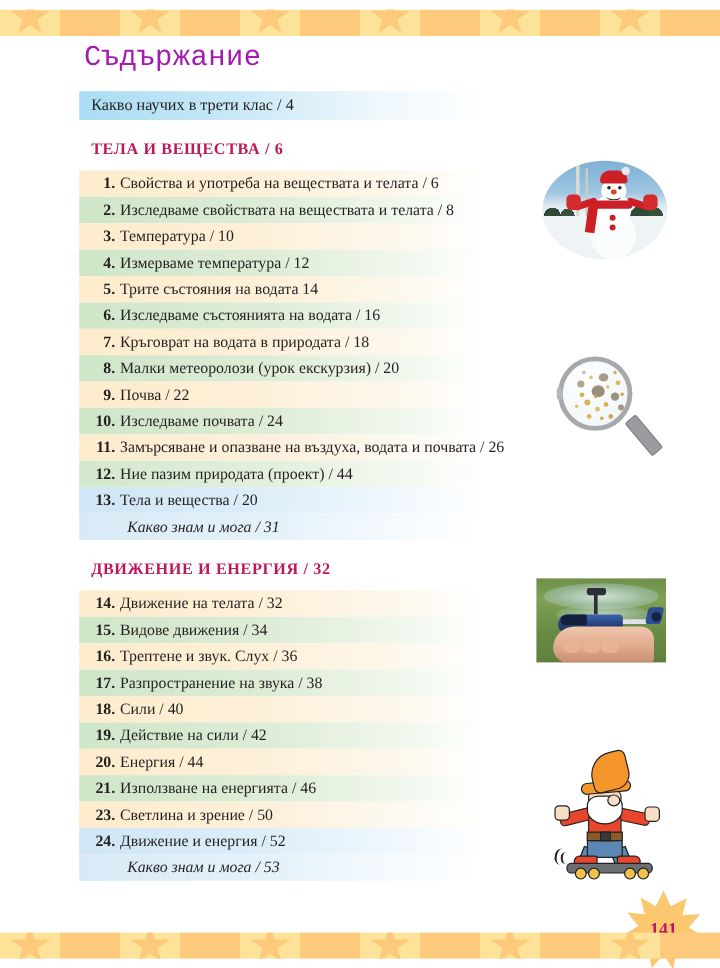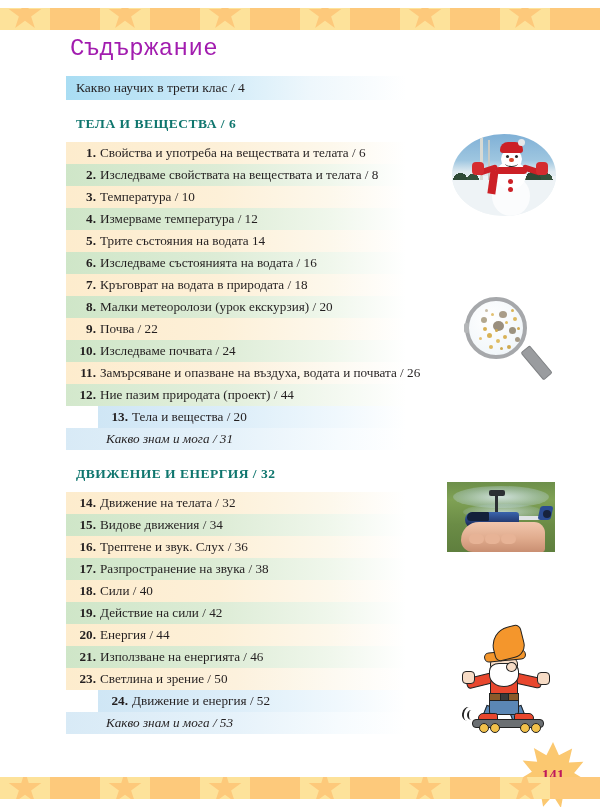--- a/index.html
+++ b/index.html
@@ -74,21 +74,21 @@
     font-size: 13.5px;
     color: #231f20;
     padding-left: 10px;
     background: linear-gradient(to right, #a9ddf3 0%, #c9e8f7 38%, #eef7fc 72%, #ffffff 100%);
     box-sizing: border-box;
   }
 
   .section-head {
     font-size: 13.5px;
     font-weight: bold;
-    color: #0f766e;
+    color: #be185d;
     letter-spacing: 0.5px;
     padding-left: 10px;
     margin-top: 16px;
     margin-bottom: 10px;
   }
 
   .rows { display: block; }
 
   .row {
     position: relative;
@@ -112,21 +112,21 @@
   .row.sub {
     padding-left: 40px;
     font-style: italic;
   }
 
   
   .t-cream { background: linear-gradient(to right, #fdeccd 0%, #fdf0d8 45%, #fdf8ec 78%, #ffffff 100%); }
   .t-green { background: linear-gradient(to right, #cfe6c8 0%, #ddecd6 45%, #f0f7ec 78%, #ffffff 100%); }
   .t-cream2 { background: linear-gradient(to right, #fdeccd 0%, #fcf1dd 50%, #fdfaf2 80%, #ffffff 100%); }
   .t-green2 { background: linear-gradient(to right, #d3e8cc 0%, #e4f0de 50%, #f4f9f1 80%, #ffffff 100%); }
-  .t-blue { background: linear-gradient(to right, #cfe6f5 0%, #ddeef9 45%, #f0f8fd 78%, #ffffff 100%); margin-left: 32px; }
+  .t-blue { background: linear-gradient(to right, #cfe6f5 0%, #ddeef9 45%, #f0f8fd 78%, #ffffff 100%); }
   .t-blue2 { background: linear-gradient(to right, #d8eaf6 0%, #e6f2fa 50%, #f6fbfe 80%, #ffffff 100%); }
   .t-bluegreen { background: linear-gradient(to right, #d6e9e4 0%, #e4f1ee 50%, #f4faf8 80%, #ffffff 100%); }
 
   
   .art { position: absolute; }
 
   
   .snowman-frame {
     left: 452px; top: 134px;
     width: 104px; height: 82px;

